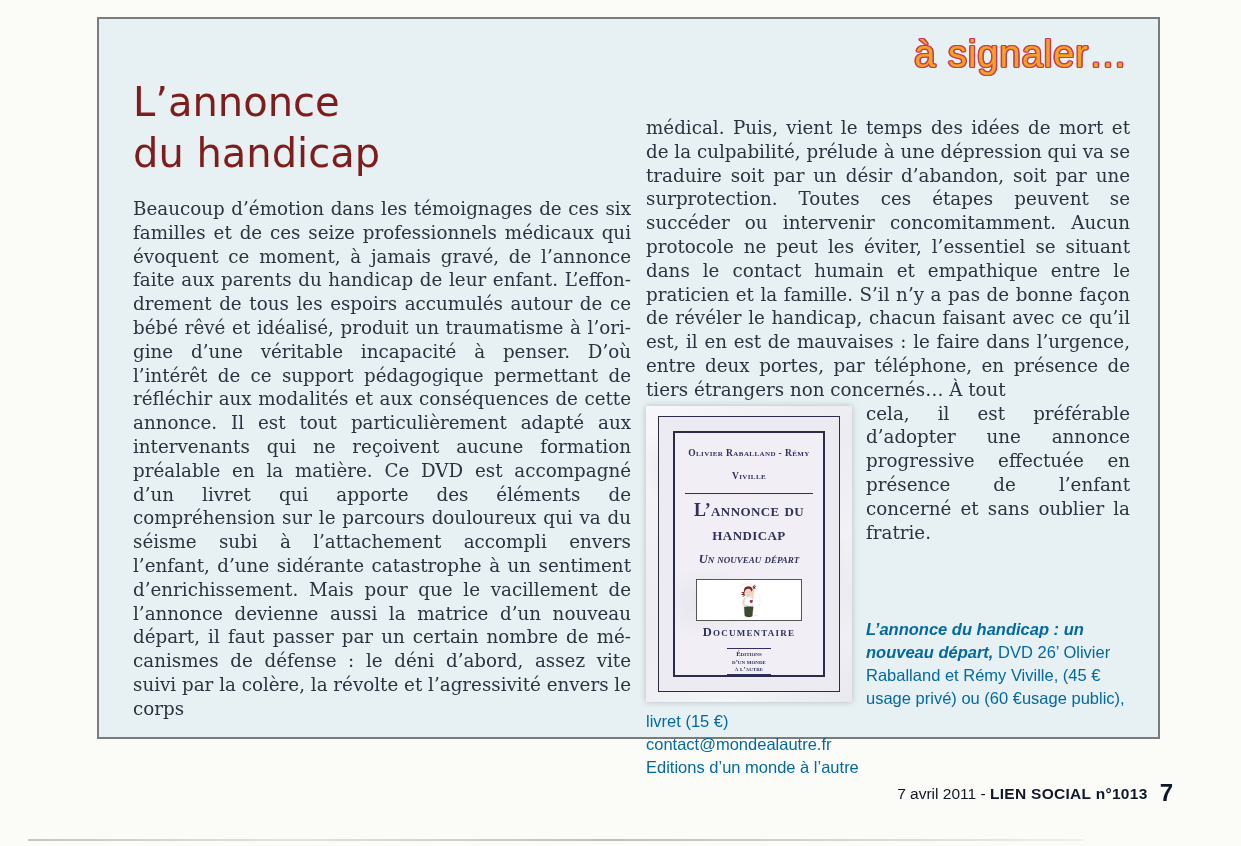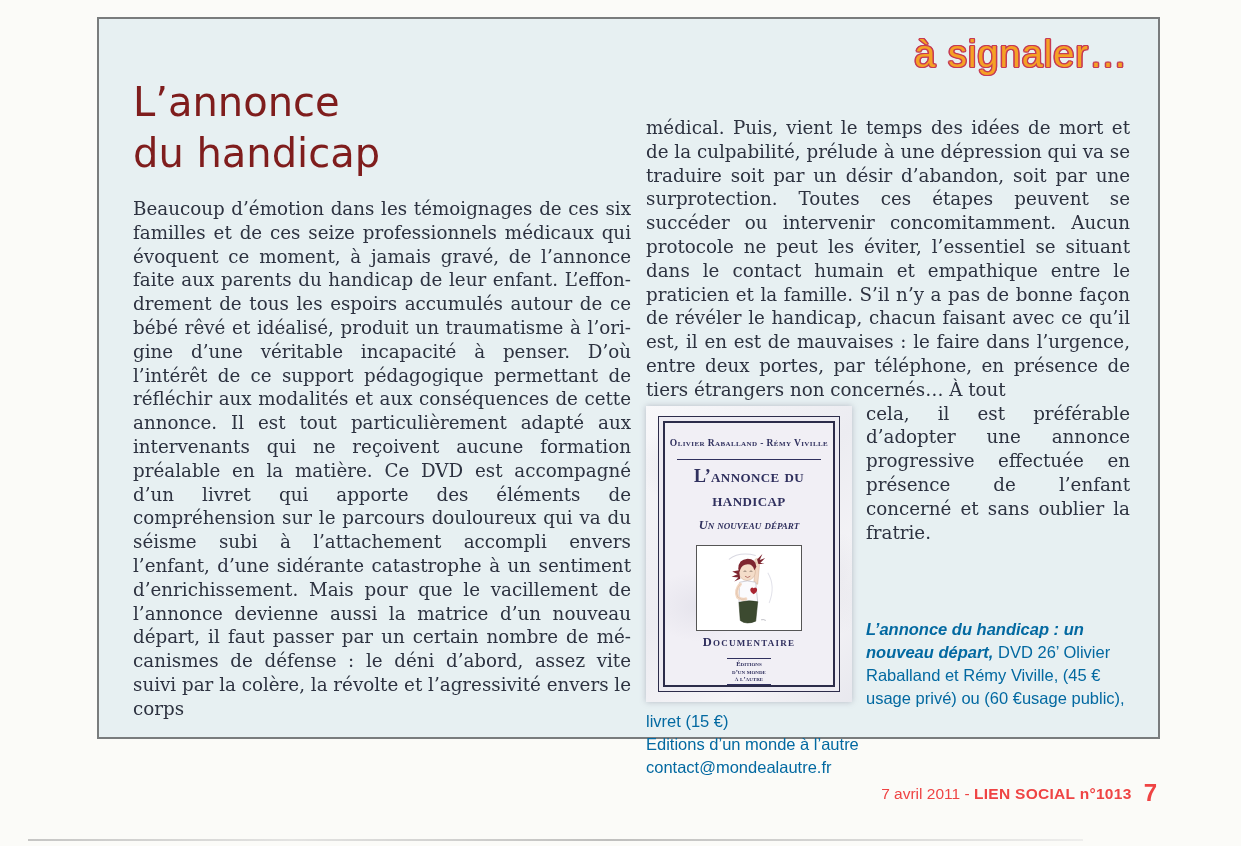--- a/index.html
+++ b/index.html
@@ -64,21 +64,21 @@
     background:
       radial-gradient(90px 60px at 25% 20%, rgba(160,160,180,.18), transparent 70%),
       radial-gradient(110px 80px at 80% 60%, rgba(150,150,170,.15), transparent 70%),
       linear-gradient(135deg,#f8f8fa 0%, #ececf1 45%, #f5f4f7 75%, #e8e8ee 100%);
     box-shadow:0 0 6px rgba(110,110,135,.4);
   }
   .cover {
     width:100%; height:100%;
     background:#edebf2;
     border:1px solid #2c2c4a;
-    padding:4px; box-sizing:border-box;
+    padding:14px; box-sizing:border-box;
   }
   .cover-inner {
     width:100%; height:100%;
     border:2px solid #2c2c4a;
     box-sizing:border-box;
     display:flex; flex-direction:column; align-items:center;
     text-align:center;
     color:#30305e;
     font-family:"Liberation Serif", serif;
     background:
@@ -105,22 +105,22 @@
     font-size:16.5px; line-height:23px;
     color:#0369a1;
     margin-top:74px;
     text-align:left;
   }
   .caption p { margin:0; }
   .caption-lead { font-weight:bold; font-style:italic; }
 
   
   .footer {
-    position:absolute; top:779px; right:84px;
-    font-size:15.5px; color:#ef4444;
+    position:absolute; top:779px; right:68px;
+    font-size:15.5px; color:#0f172a;
     white-space:nowrap;
   }
   .footer-mag  { font-weight:bold; letter-spacing:.3px; }
   .footer-page { font-weight:bold; font-size:24px; margin-left:12px; vertical-align:-2px; }
 
   
   .scan-line {
     position:absolute; left:28px; top:839px;
     width:1055px; height:2px;
     background:linear-gradient(to right,#9a9a9a,#cfcfcf 25%,#8e8e8e 55%,#bdbdbd 80%,#e3e3e3);
@@ -194,22 +194,22 @@
         </div>
       </div>
     </div>
 
     <p>cela, il est préférable d’adop­ter une annonce progressive effectuée en présence de l’en­fant concerné et sans oublier la fratrie.</p>
 
     <div class="caption">
       <p>
         <span class="caption-lead">L’annonce du handicap : un nouveau départ,</span><span> DVD 26’ Olivier Raballand et Rémy Viville, (45 € usage privé) ou (60 €usage public), livret (15 €)</span>
       </p>
+      <p>contact@mondealautre.fr</p>
       <p>Editions d’un monde à l’autre</p>
-      <p>contact@mondealautre.fr</p>
     </div>
   </div>
 
 </div>
 
 <div class="footer">
   <span>7 avril 2011 - </span><span class="footer-mag">LIEN SOCIAL n°1013</span><span class="footer-page">7</span>
 </div>
 
 <div class="scan-line"></div>

